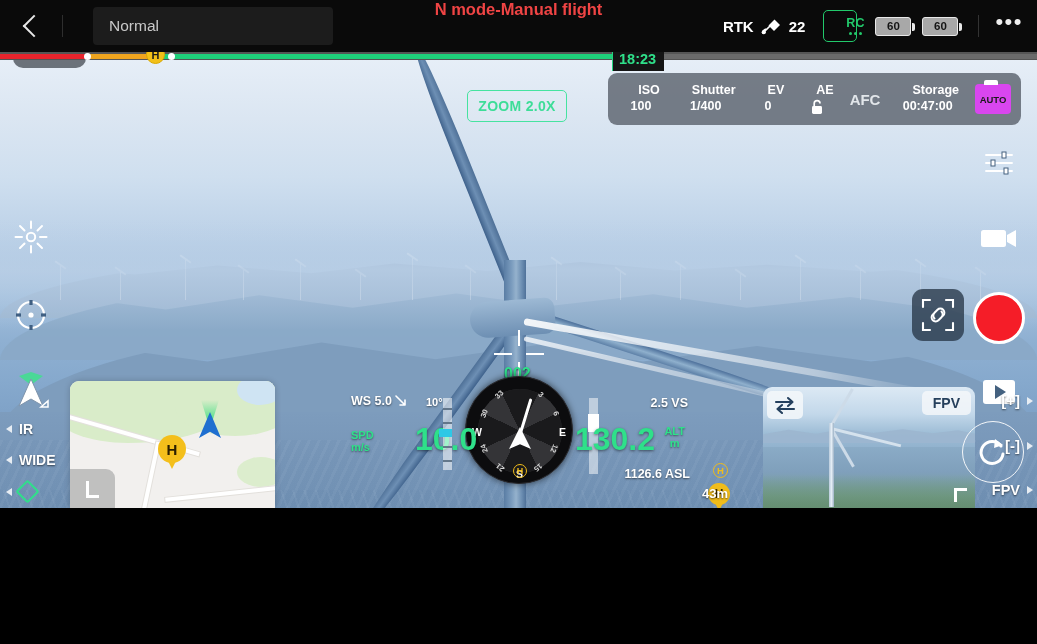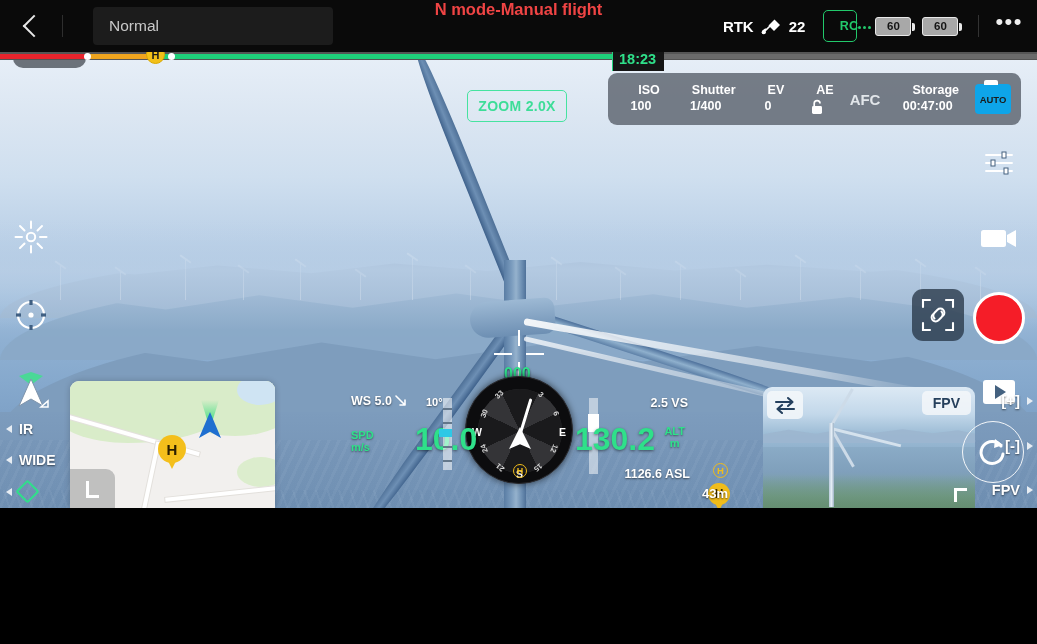--- a/index.html
+++ b/index.html
@@ -38,21 +38,21 @@
     color: #ef4444; font-size: 16.5px; font-weight: bold; pointer-events: none;
   }
   .top-right {
     position: absolute; right: 0; top: 0; height: 52px;
     display: flex; align-items: center; gap: 0px; padding-right: 14px;
   }
   .rtk-group { display:flex; align-items:center; gap:7px; color:#fff; font-size:15px; font-weight:bold; cursor:pointer;}
   .rc-badge {
     margin-left: 18px;
     width: 34px; height: 32px; border: 1.6px solid #22c96b; border-radius: 5px;
-    display:flex; flex-direction:row; align-items:center; justify-content:center;
+    display:flex; flex-direction:column; align-items:center; justify-content:center;
     color:#22c96b; font-size:12.5px; font-weight:bold; line-height:1; cursor:pointer;padding-left:30px;
   }
   .rc-dots { display:flex; gap:2px; margin-top:2px; }
   .rc-dots i { width:3px; height:3px; background:#22c96b; border-radius:50%; display:block; }
   .batt-wrap { display:flex; align-items:center; gap:5px; margin-left:18px; }
   .batt {
     position:relative; width:36px; height:19px; border:1.8px solid #e9e9e9; border-radius:3px;
     background:#a8a8a8; display:flex; align-items:center; justify-content:center;
     color:#151515; font-size:11.5px; font-weight:bold; cursor:pointer;
   }
@@ -180,21 +180,21 @@
   .cam-bar {
     position:absolute; right:16px; top:73px; height:52px; z-index:20;
     background: rgba(92,99,110,.82); border-radius:9px;
     display:flex; align-items:center; padding:0 10px 0 14px; gap:16px; cursor:pointer;
   }
   .cam-item { display:flex; flex-direction:column; align-items:center; line-height:1.25; }
   .cam-k { color:#fff; font-size:12.5px; font-weight:bold;padding-left:16px; }
   .cam-v { color:#fff; font-size:12.5px; font-weight:bold; }
   .cam-afc { color:#e2e6ea; font-size:15px; font-weight:bold; align-self:center; }
   .auto-box {
-    width:36px; height:30px; background:#0ea5e9; border-radius:4px;
+    width:36px; height:30px; background:#d946ef; border-radius:4px;
     display:flex; align-items:center; justify-content:center;
     color:#1b1b1b; font-size:9.5px; font-weight:bold; position:relative;
   }
   .auto-box::before{
     content:''; position:absolute; top:-4px; left:9px; width:14px; height:5px;
     background:#fff; border-radius:2px 2px 0 0;
   }
 
   
   .lrail { position:absolute; left:12px; top:218px; z-index:20; display:flex; flex-direction:column; gap:40px; }
@@ -666,21 +666,21 @@
 
   <div class="cross">
     <i class="ch-l"></i>
     <i class="ch-r"></i>
     <i class="ch-t"></i>
     <i class="ch-b"></i>
   </div>
 
   <div class="hud">
 
-    <div class="hdg-val">000</div>
+    <div class="hdg-val">002</div>
     <div class="hdg-stem"></div>
     <div class="hdg-arrow"></div>
 
     <div class="compass">
       <div class="comp-inner">
         <div class="comp-pie"></div>
       </div>
       <div class="comp-letter cl-w">W</div>
       <div class="comp-letter cl-e">E</div>
       <div class="comp-letter cl-s">S</div>

